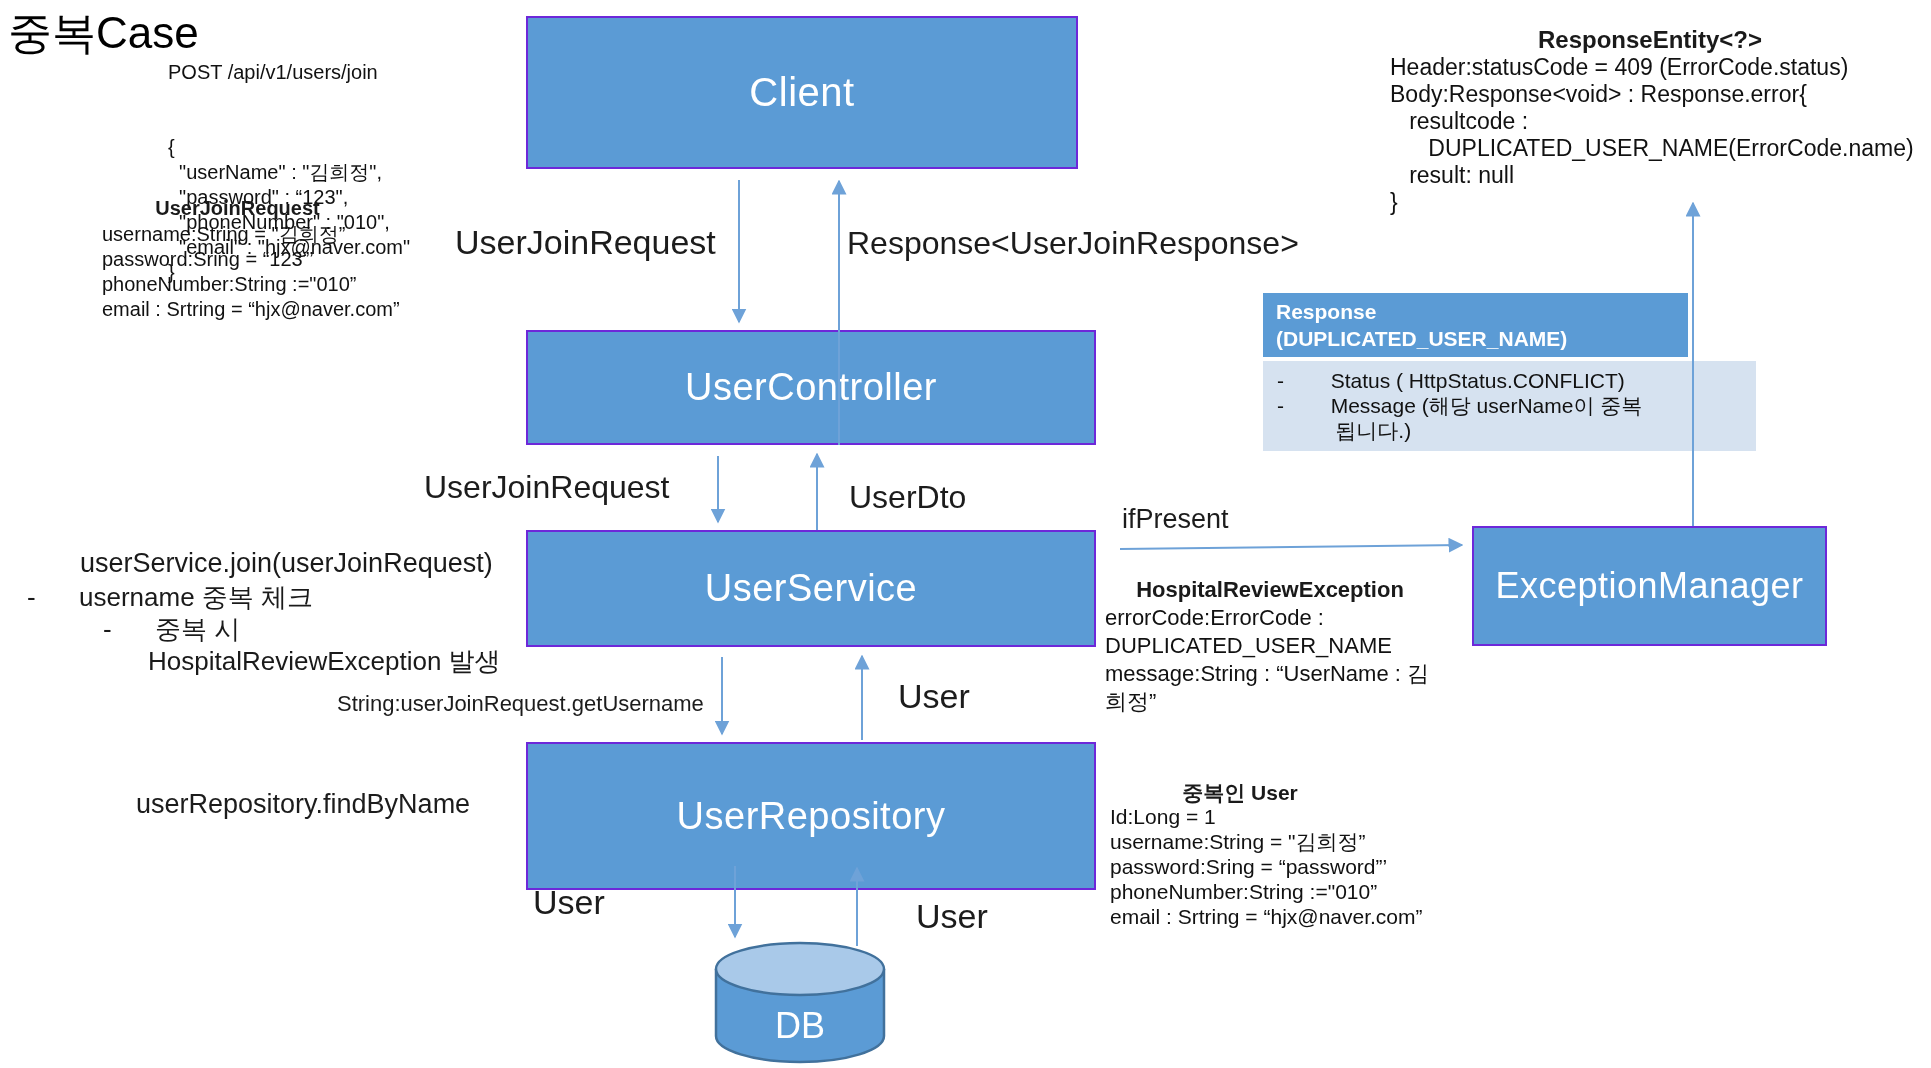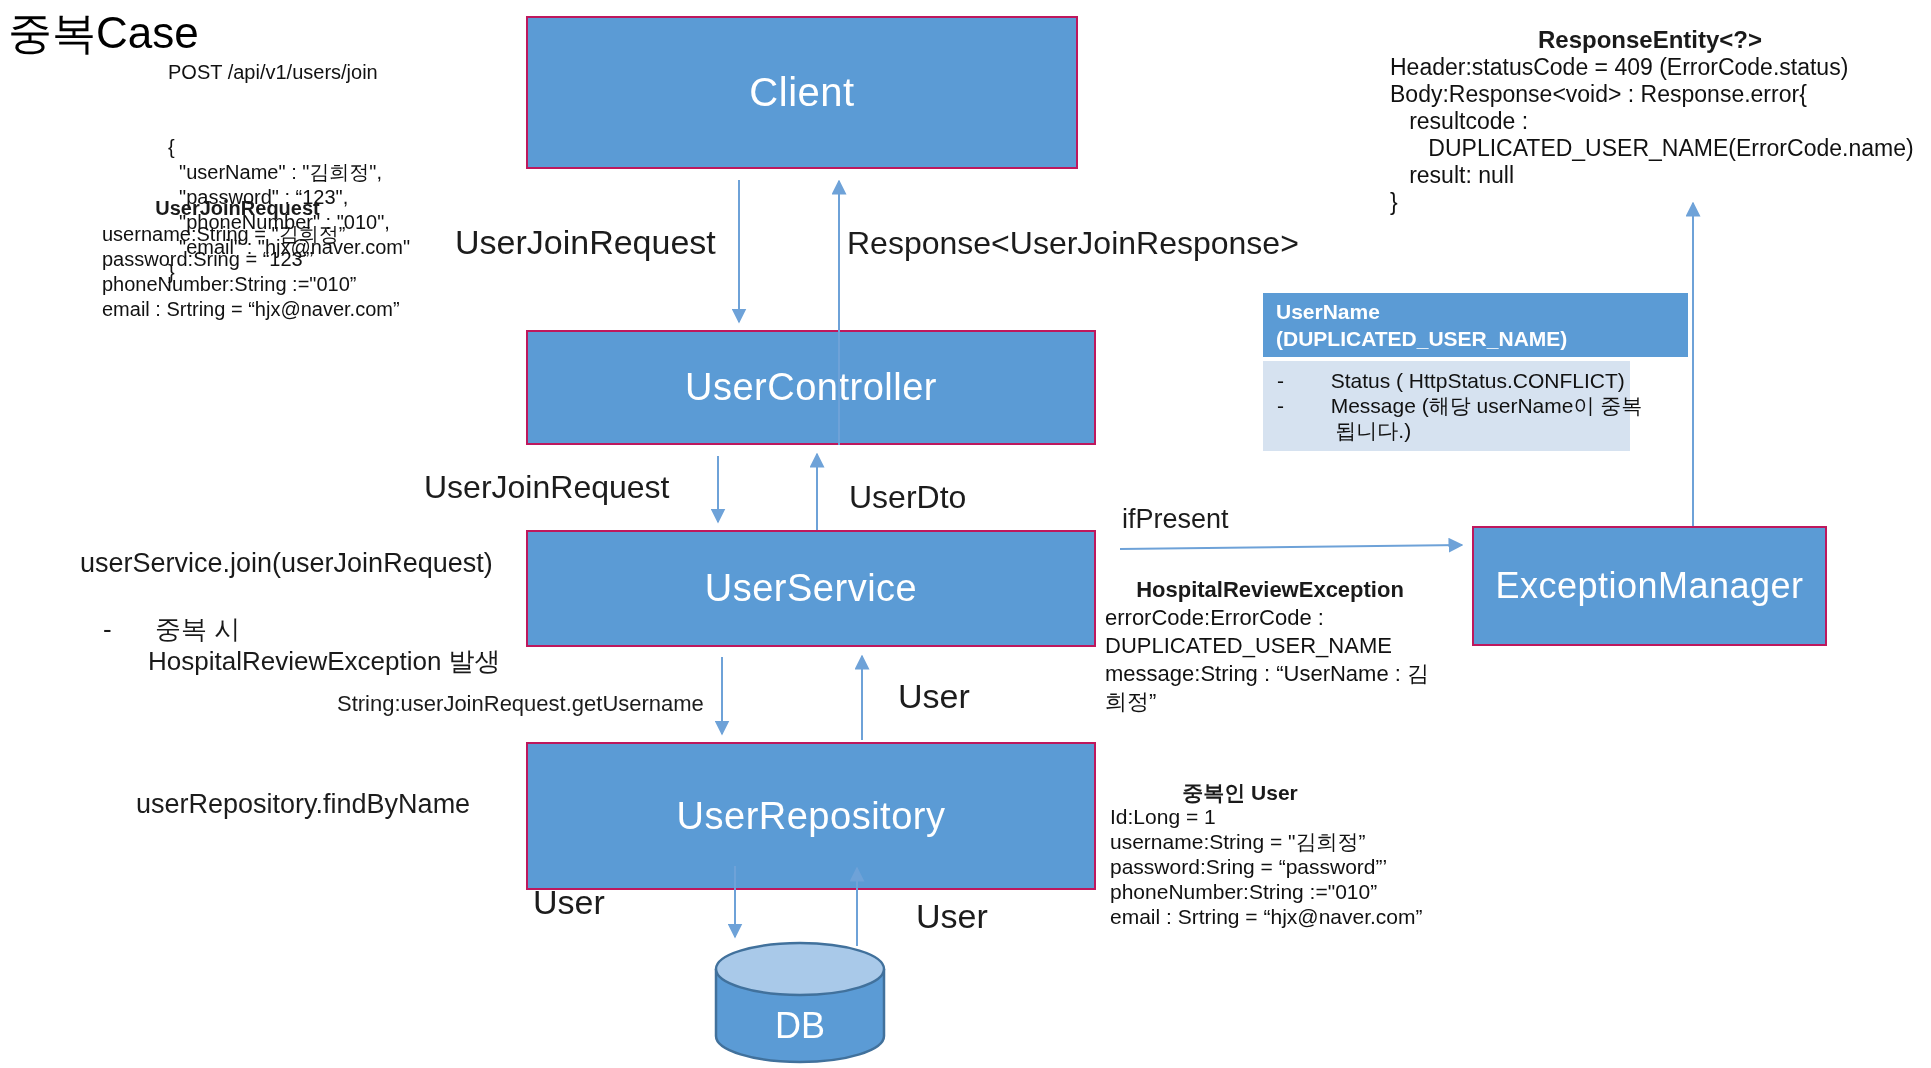--- a/index.html
+++ b/index.html
@@ -1,21 +1,21 @@
 <!DOCTYPE html>
 <html><head>
 <meta charset="utf-8">
 <style>
   html,body{margin:0;padding:0;background:#ffffff;}
   #canvas{
     position:relative;width:1931px;height:1068px;overflow:hidden;background:#ffffff;
     font-family:"Liberation Sans","DejaVu Sans",sans-serif;color:#1a1a1a;
   }
   .box{
-    position:absolute;background:#5b9bd5;border:2px solid #be185d;box-sizing:border-box;
+    position:absolute;background:#5b9bd5;border:2px solid #6d28d9;box-sizing:border-box;
     display:flex;align-items:center;justify-content:center;color:#ffffff;
   }
   .box span{letter-spacing:.5px;}
   .lbl{position:absolute;color:#1c1c1c;white-space:pre;line-height:1.1;}
   .note{position:absolute;color:#111;white-space:pre;}
   .note .nl{white-space:pre;}
   .c-title{font-weight:bold;text-align:center;}
   svg.overlay{position:absolute;left:0;top:0;pointer-events:none;}
   
   #slide-title{position:absolute;left:8px;top:4px;font-size:44px;color:#000;}
@@ -23,21 +23,21 @@
   #ujr-title{position:absolute;left:95px;top:197px;width:285px;font-size:20px;}
   #ujr-note{left:102px;top:222px;font-size:20px;line-height:25px;}
   #resp-title{position:absolute;left:1390px;top:26px;width:520px;font-size:24px;}
   #resp-note{left:1390px;top:54px;font-size:23px;line-height:27px;}
   #ec-header{
     position:absolute;left:1263px;top:293px;width:425px;height:64px;box-sizing:border-box;
     background:#5b9bd5;color:#fff;font-weight:bold;font-size:21px;line-height:27px;
     padding:5px 0 0 13px;white-space:pre;
   }
   #ec-body{
-    position:absolute;left:1263px;top:361px;width:367px;min-height:89px;box-sizing:border-box;
+    position:absolute;left:1263px;top:361px;width:493px;min-height:89px;box-sizing:border-box;
     background:#d6e2f0;color:#111;font-size:21px;line-height:25px;padding:7px 0 8px 14px;
   }
   #svc-l1{position:absolute;left:80px;top:548px;font-size:27px;white-space:pre;}
   #svc-l2{position:absolute;left:27px;top:580px;font-size:26px;white-space:pre;}
   #svc-l3{position:absolute;left:103px;top:612px;font-size:26px;white-space:pre;}
   #svc-l4{position:absolute;left:148px;top:644px;font-size:26px;white-space:pre;}
   #hosp-title{position:absolute;left:1105px;top:577px;width:330px;font-size:22px;}
   #hosp-note{left:1105px;top:604px;font-size:22px;line-height:28px;}
   #dup-title{position:absolute;left:1110px;top:779px;width:260px;font-size:21px;}
   #dup-note{left:1110px;top:804px;font-size:21px;line-height:25px;}
@@ -54,21 +54,21 @@
     <div>POST /api/v1/users/join</div>
     <div><div class="nl">{</div><div class="nl">  "userName" : "김희정",</div><div class="nl">  "password" : “123",</div><div class="nl">  "phoneNumber" : "010",</div><div class="nl">  "email" : "hjx@naver.com"</div><div class="nl">}</div></div>
   </div>
 
   <div class="c-title" id="ujr-title">UserJoinRequest</div>
   <div class="note" id="ujr-note"><div class="nl">username:String = "김희정”</div><div class="nl">password:Sring = “123”’</div><div class="nl">phoneNumber:String :="010”</div><div class="nl">email : Srtring = “hjx@naver.com”</div></div>
 
   <div class="c-title" id="resp-title">ResponseEntity&lt;?&gt;</div>
   <div class="note" id="resp-note"><div class="nl">Header:statusCode = 409 (ErrorCode.status)</div><div class="nl">Body:Response&lt;void&gt; : Response.error{</div><div class="nl">   resultcode :</div><div class="nl">      DUPLICATED_USER_NAME(ErrorCode.name)</div><div class="nl">   result: null</div><div class="nl">}</div></div>
 
-  <div id="ec-header">UserName
+  <div id="ec-header">Response
 (DUPLICATED_USER_NAME)</div>
   <div id="ec-body" class="note" style="position:absolute;"><div class="nl">-        Status ( HttpStatus.CONFLICT)</div><div class="nl">-        Message (해당 userName이 중복
           됩니다.)</div></div>
 
   <div class="box" style="left:526px;top:16px;width:552px;height:153px;font-size:40px;">
     <span>Client</span>
   </div>
   <div class="box" style="left:526px;top:330px;width:570px;height:115px;font-size:38px;">
     <span>UserController</span>
   </div>
@@ -112,20 +112,21 @@
   <div class="lbl" style="left:847px;top:226px;font-size:32px;">Response&lt;UserJoinResponse&gt;</div>
   <div class="lbl" style="left:424px;top:470px;font-size:32px;">UserJoinRequest</div>
   <div class="lbl" style="left:849px;top:480px;font-size:32px;">UserDto</div>
   <div class="lbl" style="left:337px;top:692px;font-size:22px;">String:userJoinRequest.getUsername</div>
   <div class="lbl" style="left:898px;top:678px;font-size:34px;">User</div>
   <div class="lbl" style="left:1122px;top:505px;font-size:27px;">ifPresent</div>
   <div class="lbl" style="left:533px;top:884px;font-size:34px;">User</div>
   <div class="lbl" style="left:916px;top:898px;font-size:34px;">User</div>
 
   <div id="svc-l1">userService.join(userJoinRequest)</div>
+  <div id="svc-l2">-      username 중복 체크</div>
   <div id="svc-l3">-      중복 시</div>
   <div id="svc-l4">HospitalReviewException 발생</div>
 
   <div class="lbl" id="repo-call">userRepository.findByName</div>
 
   <div class="c-title" id="hosp-title">HospitalReviewException</div>
   <div class="note" id="hosp-note"><div class="nl">errorCode:ErrorCode :</div><div class="nl">DUPLICATED_USER_NAME</div><div class="nl">message:String : “UserName : 김</div><div class="nl">희정”</div></div>
 
   <div class="c-title" id="dup-title">중복인 User</div>
   <div class="note" id="dup-note"><div class="nl">Id:Long = 1</div><div class="nl">username:String = "김희정”</div><div class="nl">password:Sring = “password”’</div><div class="nl">phoneNumber:String :="010”</div><div class="nl">email : Srtring = “hjx@naver.com”</div></div>

